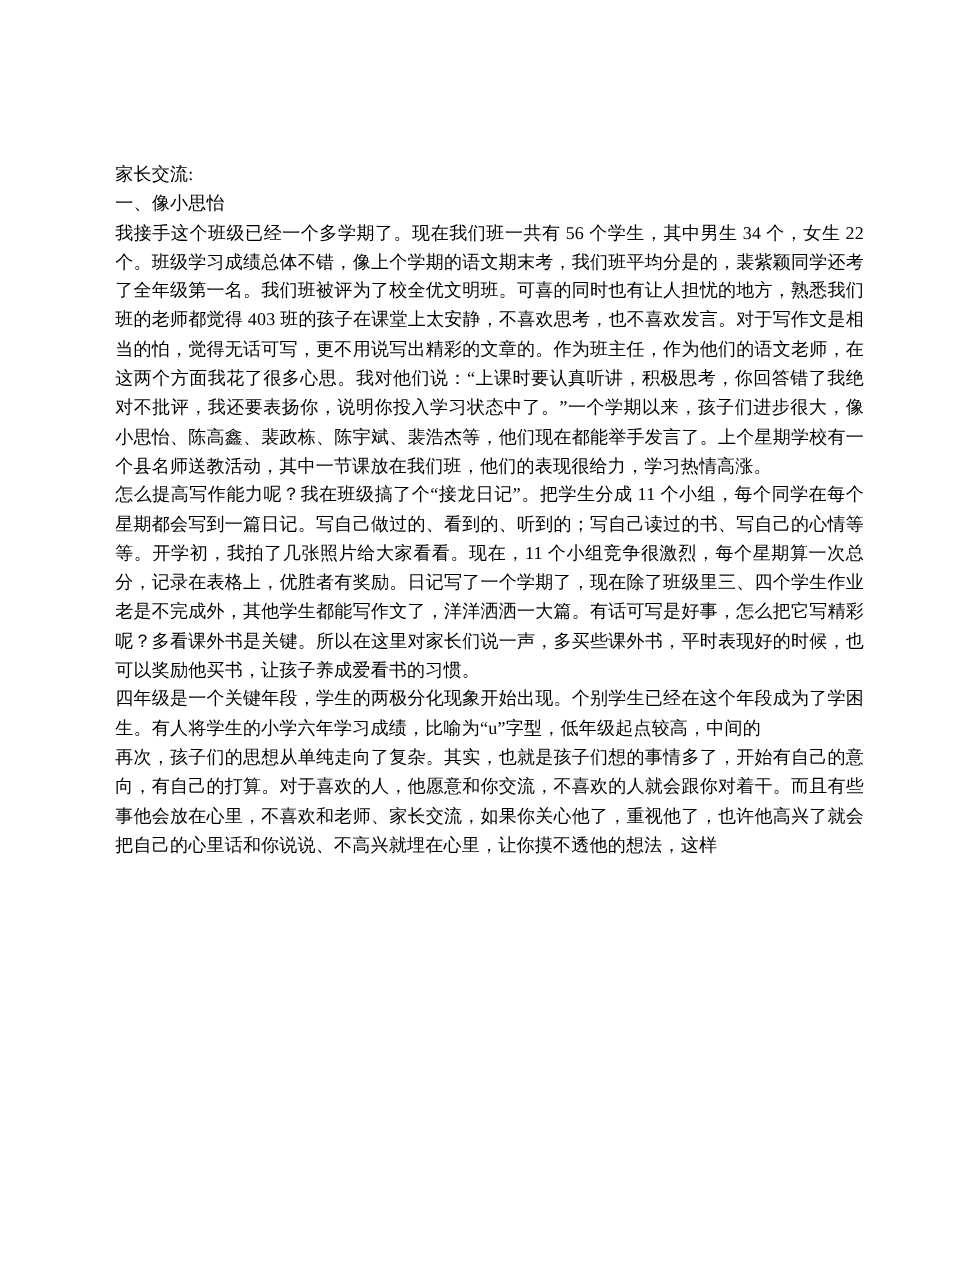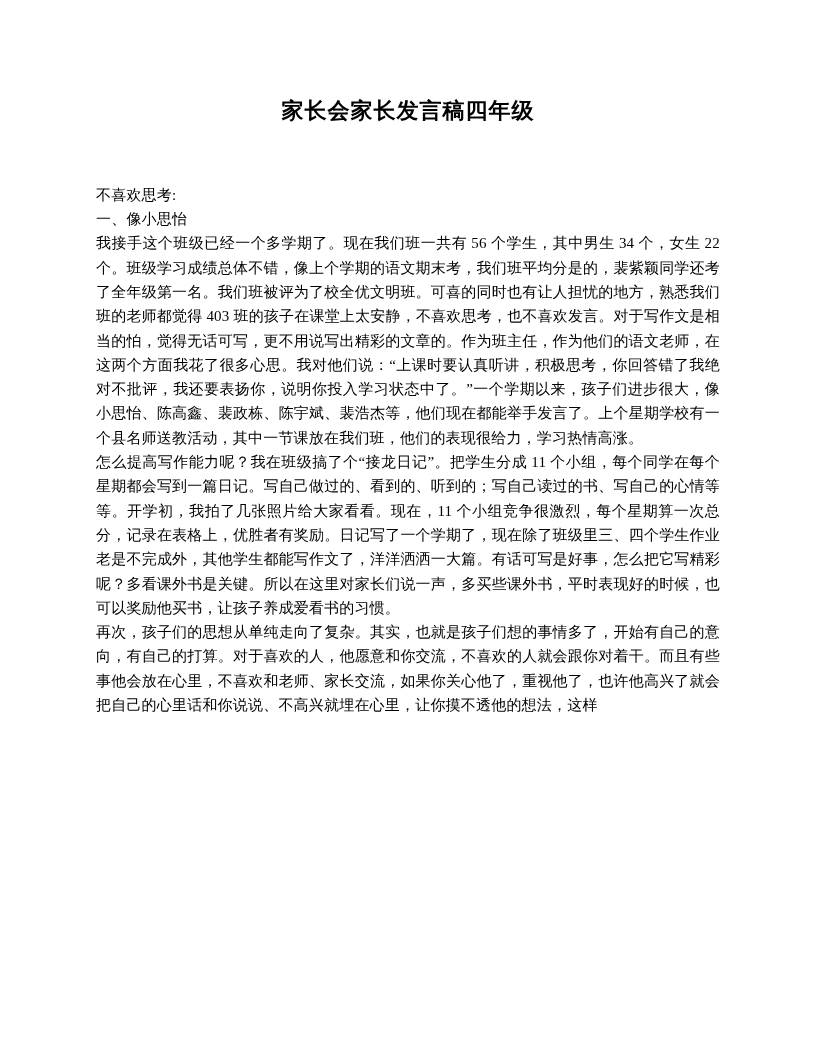--- a/index.html
+++ b/index.html
@@ -39,23 +39,23 @@
     text-align: justify;
     text-justify: inter-ideograph;
     letter-spacing: 0.2px;
   }
 </style>
 </head>
 <body>
 
 <div class="page">
 
-  <h1 class="doc-title">家长会家长发言稿四年级</h1>
 
   <div class="body-block">
-    <p class="para">不喜欢思考:</p>
+    <p class="para">家长交流:</p>
     <p class="para">一、像小思怡</p>
     <p class="para">我接手这个班级已经一个多学期了。现在我们班一共有 56 个学生，其中男生 34 个，女生 22 个。班级学习成绩总体不错，像上个学期的语文期末考，我们班平均分是的，裴紫颖同学还考了全年级第一名。我们班被评为了校全优文明班。可喜的同时也有让人担忧的地方，熟悉我们班的老师都觉得 403 班的孩子在课堂上太安静，不喜欢思考，也不喜欢发言。对于写作文是相当的怕，觉得无话可写，更不用说写出精彩的文章的。作为班主任，作为他们的语文老师，在这两个方面我花了很多心思。我对他们说：“上课时要认真听讲，积极思考，你回答错了我绝对不批评，我还要表扬你，说明你投入学习状态中了。”一个学期以来，孩子们进步很大，像小思怡、陈高鑫、裴政栋、陈宇斌、裴浩杰等，他们现在都能举手发言了。上个星期学校有一个县名师送教活动，其中一节课放在我们班，他们的表现很给力，学习热情高涨。</p>
     <p class="para">怎么提高写作能力呢？我在班级搞了个“接龙日记”。把学生分成 11 个小组，每个同学在每个星期都会写到一篇日记。写自己做过的、看到的、听到的；写自己读过的书、写自己的心情等等。开学初，我拍了几张照片给大家看看。现在，11 个小组竞争很激烈，每个星期算一次总分，记录在表格上，优胜者有奖励。日记写了一个学期了，现在除了班级里三、四个学生作业老是不完成外，其他学生都能写作文了，洋洋洒洒一大篇。有话可写是好事，怎么把它写精彩呢？多看课外书是关键。所以在这里对家长们说一声，多买些课外书，平时表现好的时候，也可以奖励他买书，让孩子养成爱看书的习惯。</p>
+    <p class="para">四年级是一个关键年段，学生的两极分化现象开始出现。个别学生已经在这个年段成为了学困生。有人将学生的小学六年学习成绩，比喻为“u”字型，低年级起点较高，中间的</p>
     <p class="para">再次，孩子们的思想从单纯走向了复杂。其实，也就是孩子们想的事情多了，开始有自己的意向，有自己的打算。对于喜欢的人，他愿意和你交流，不喜欢的人就会跟你对着干。而且有些事他会放在心里，不喜欢和老师、家长交流，如果你关心他了，重视他了，也许他高兴了就会把自己的心里话和你说说、不高兴就埋在心里，让你摸不透他的想法，这样</p>
   </div>
 
 </div>
 
 </body></html>

